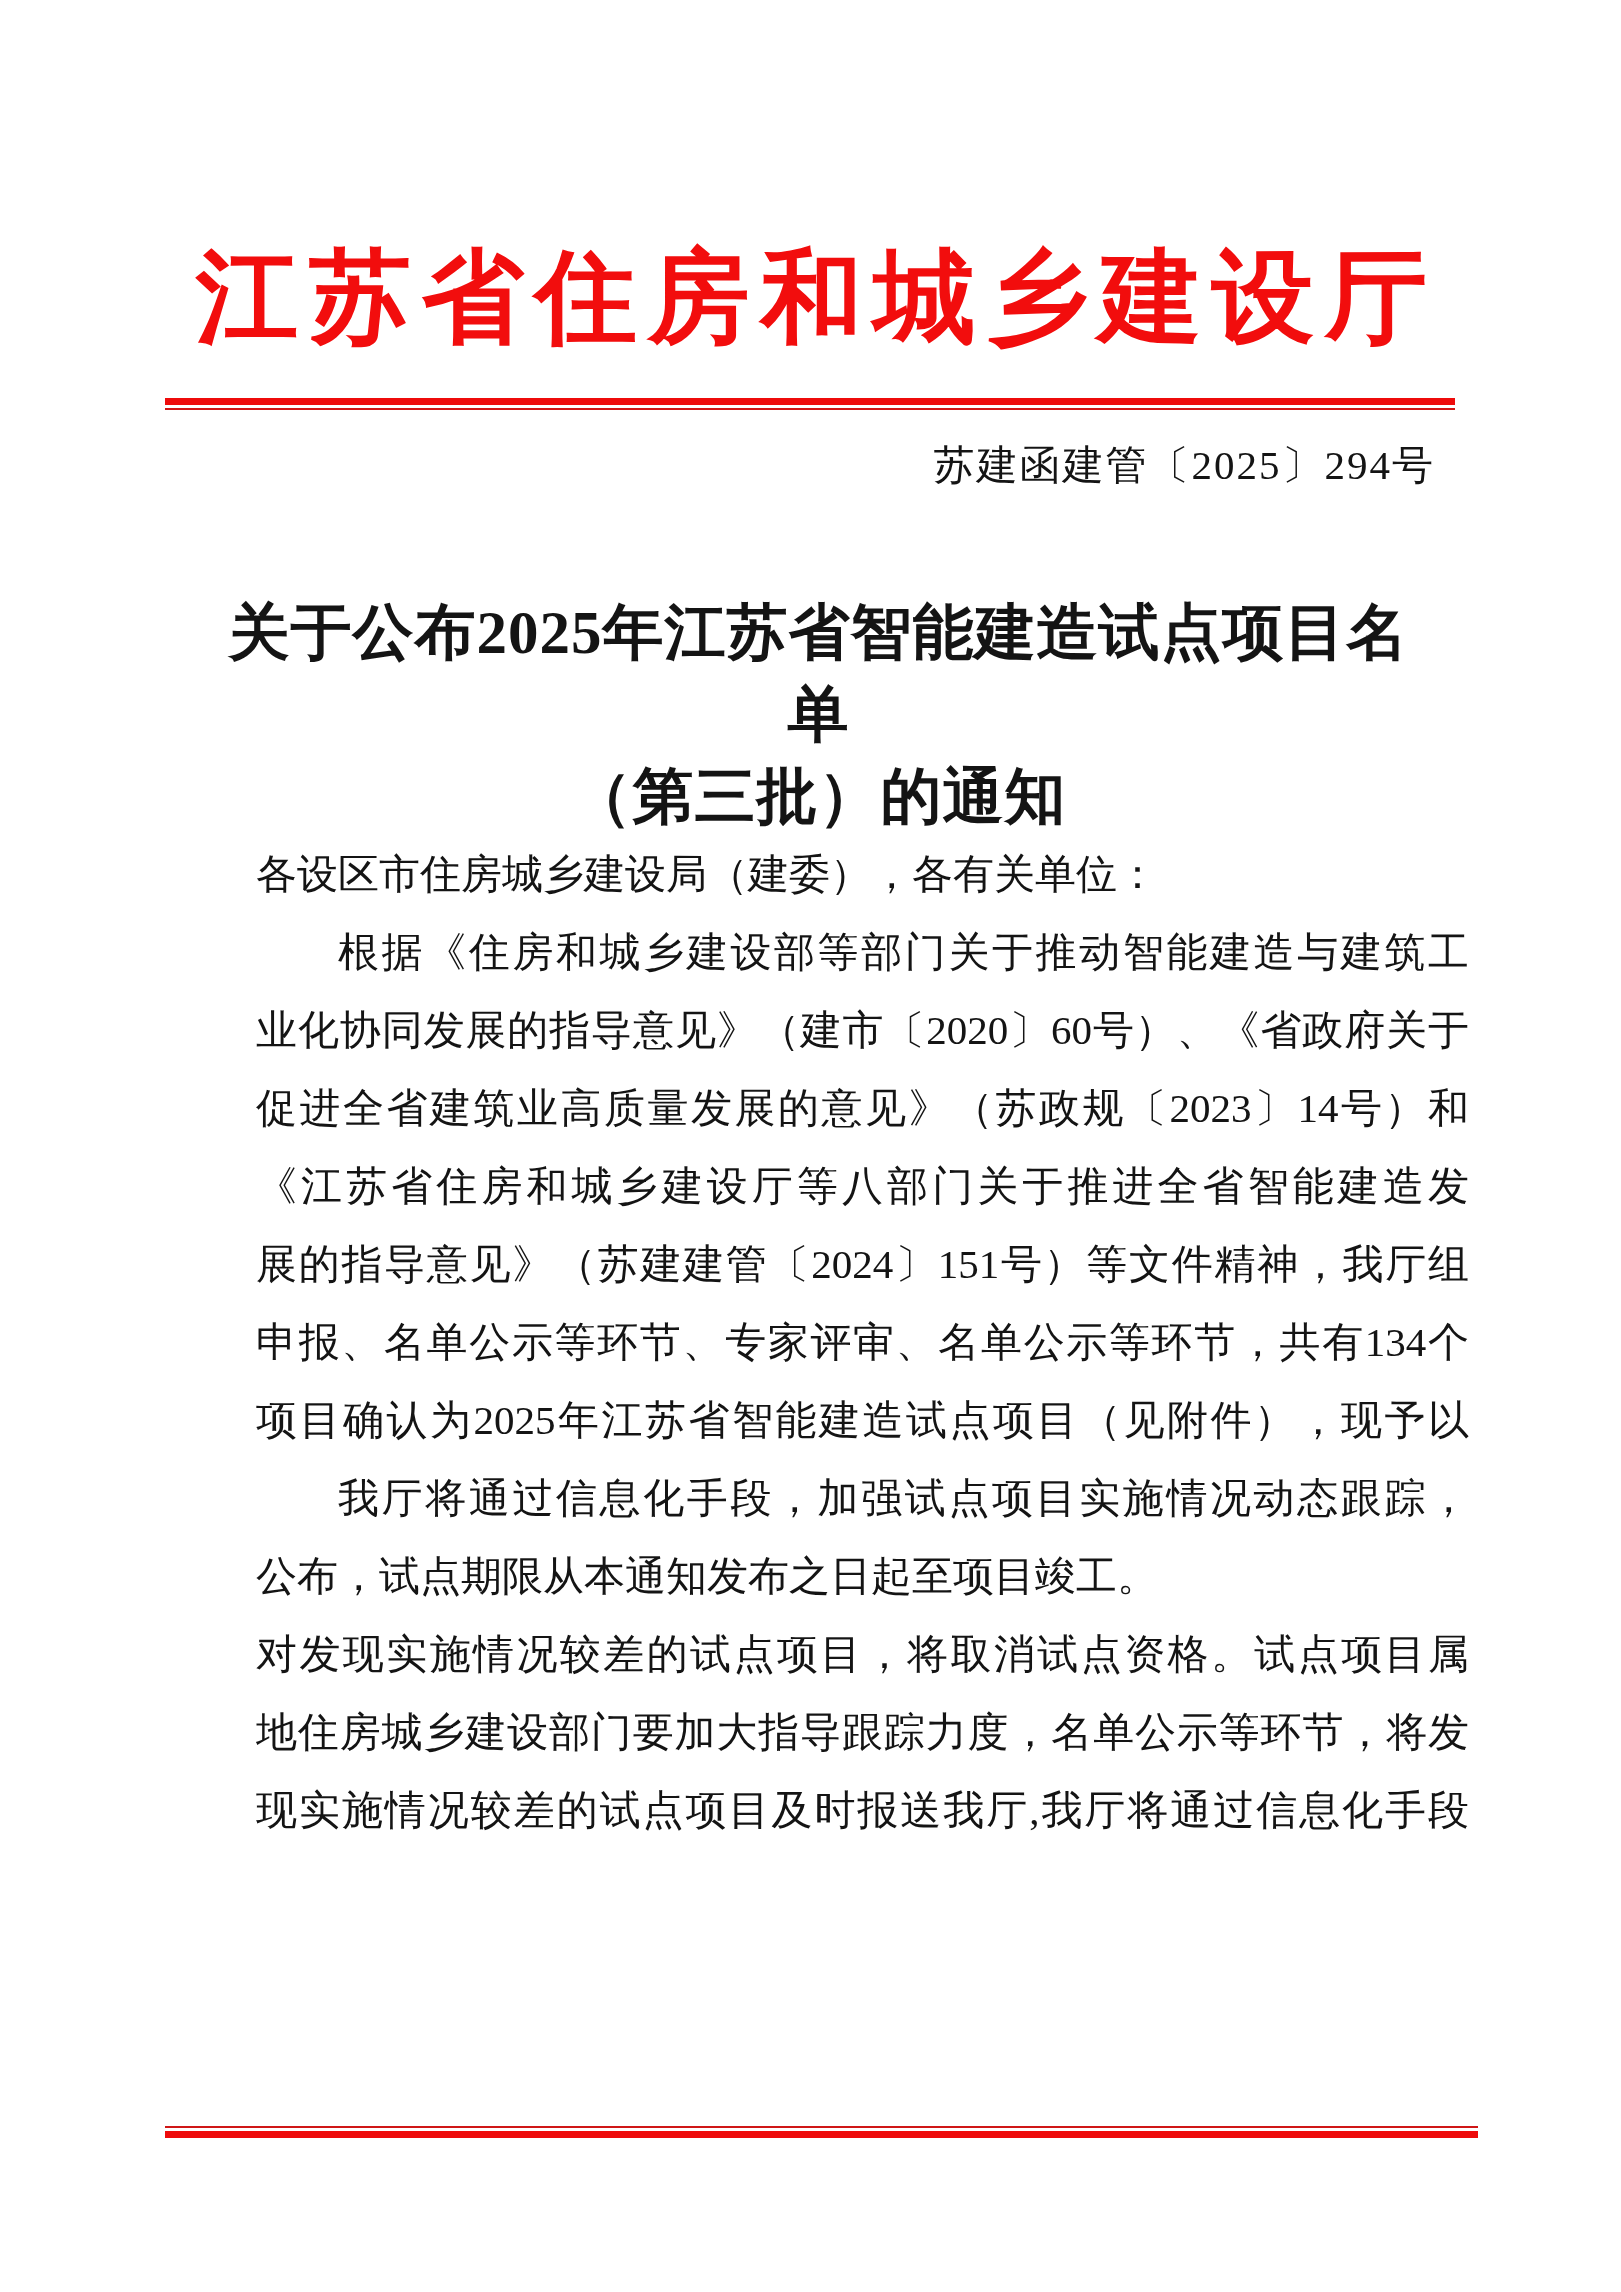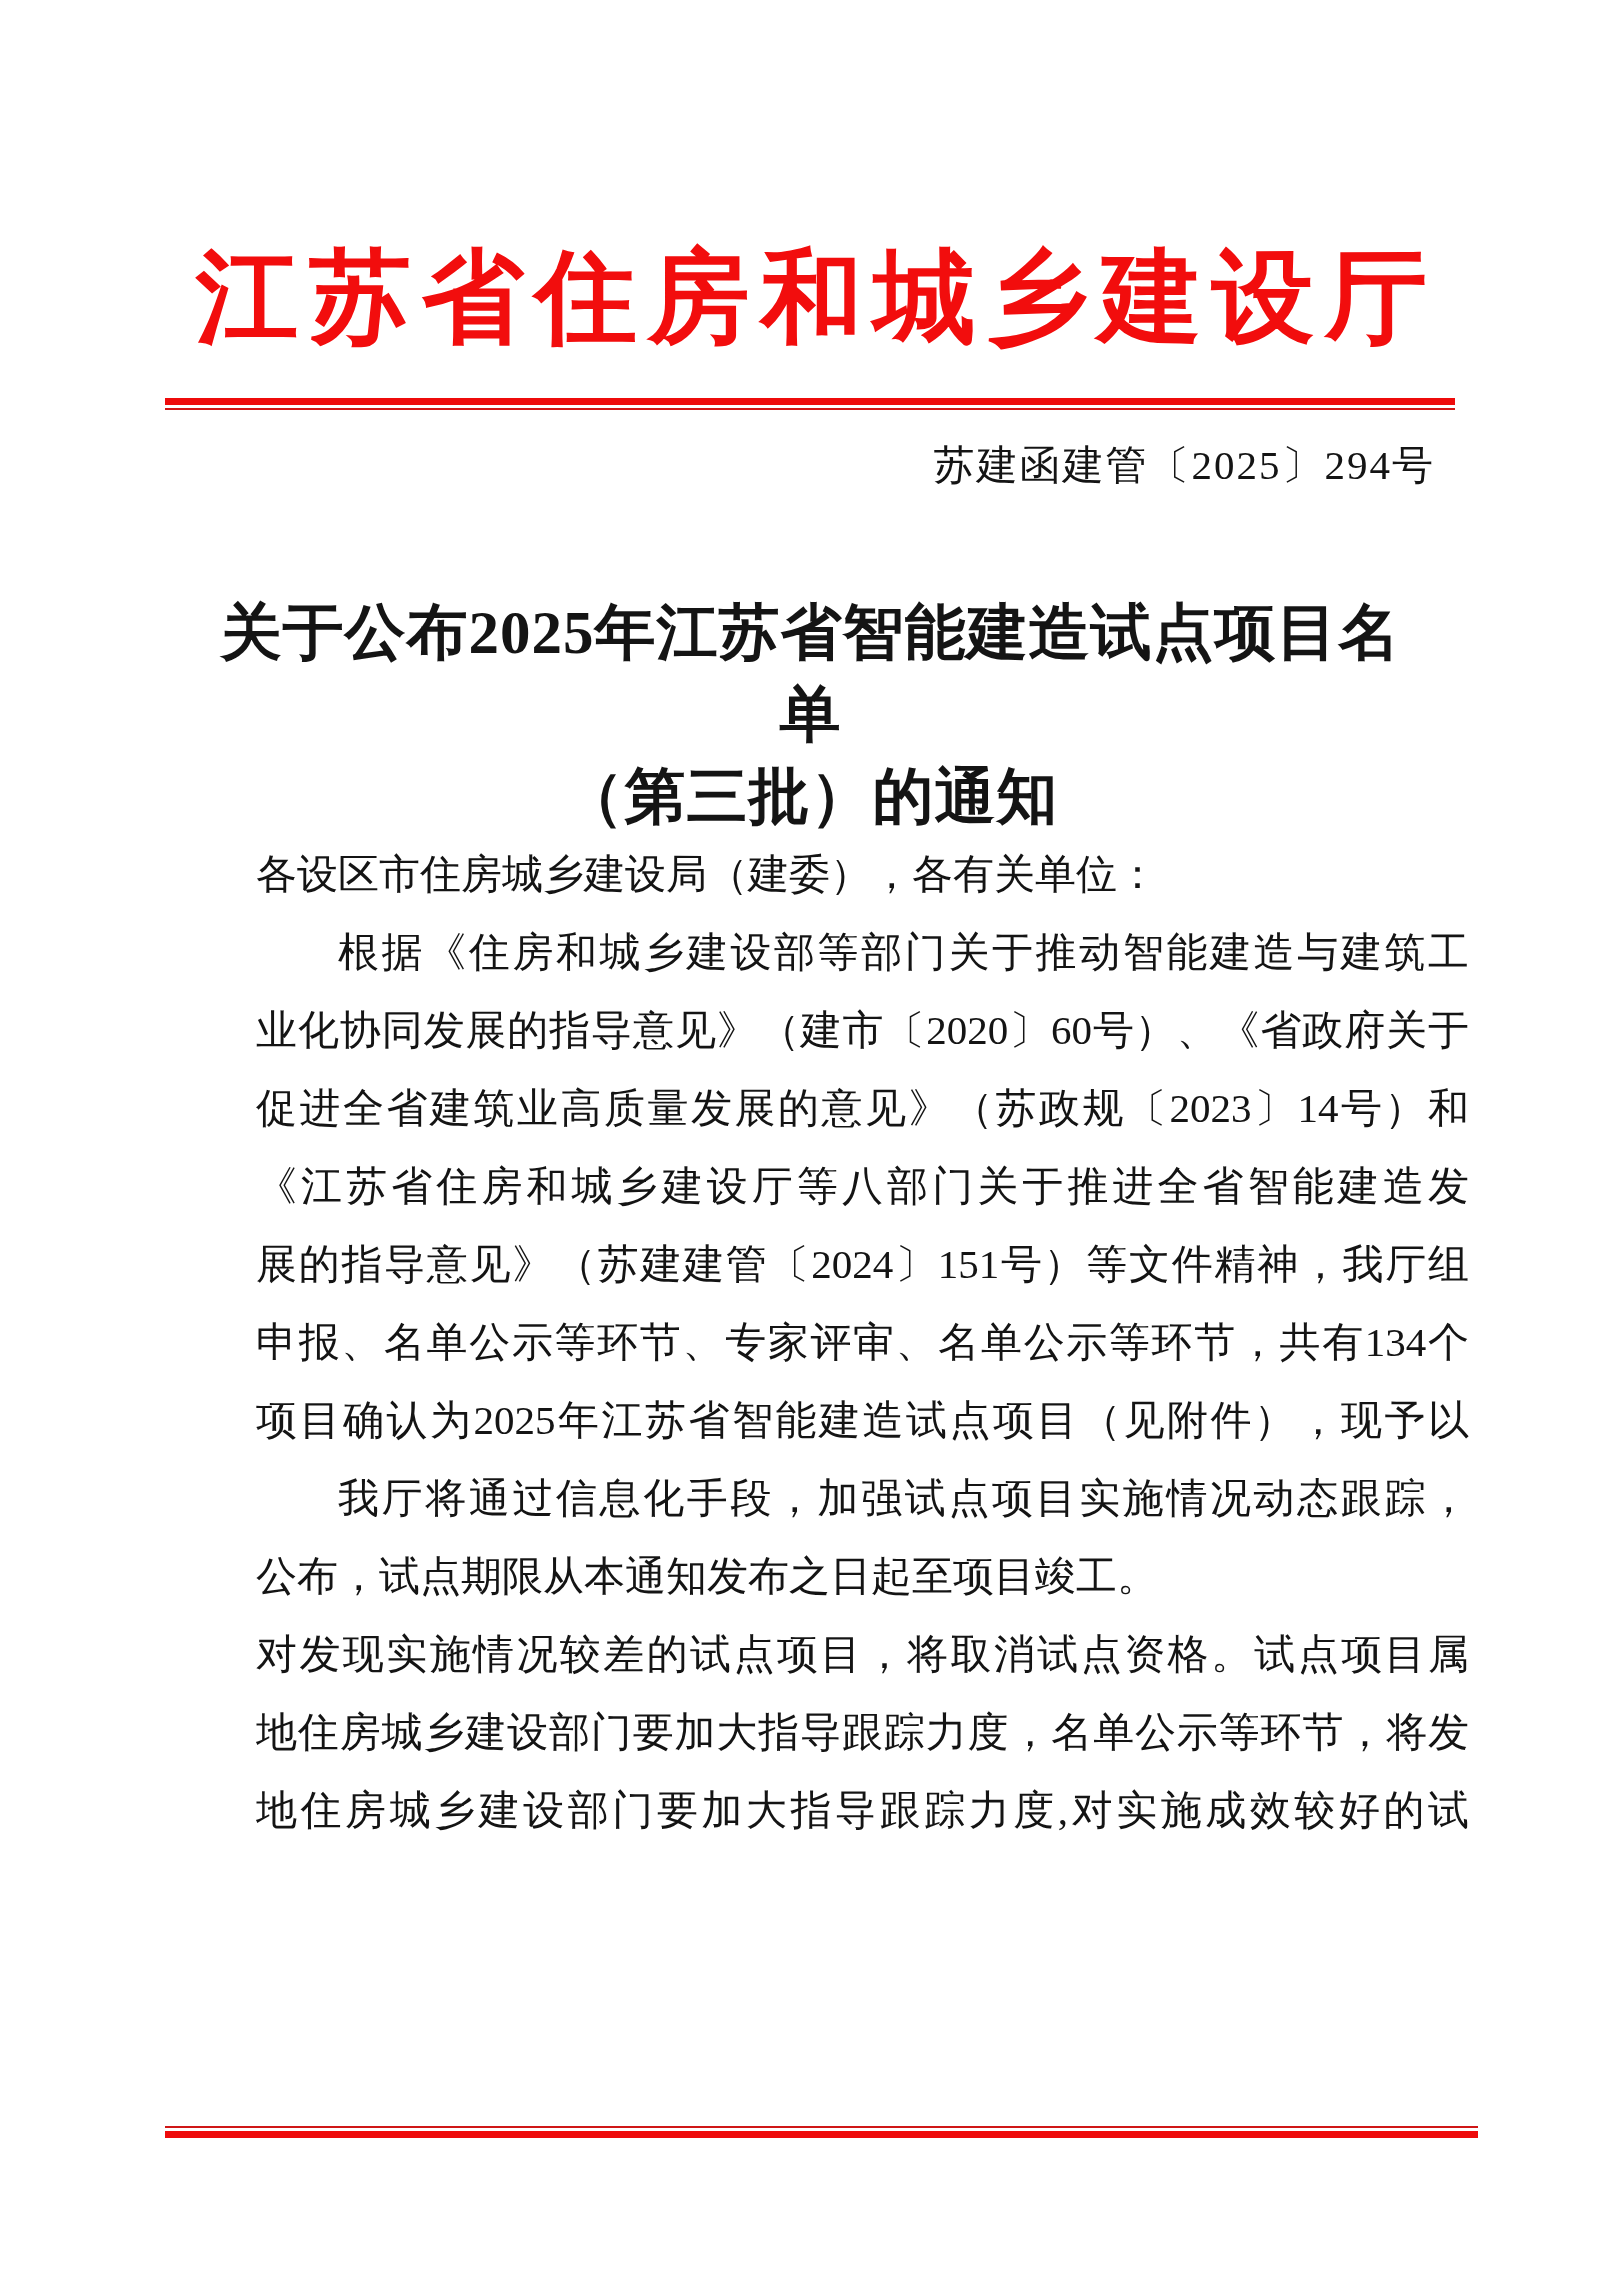--- a/index.html
+++ b/index.html
@@ -34,21 +34,21 @@
     top:438px;
     right:186px;
     font-size:41px;
     letter-spacing:2px;
     white-space:nowrap;
   }
   
   .title{
     position:absolute;
     top:592px;
-    left:204px;
+    left:212px;
     width:1213px;
     text-align:center;
     font-size:61px;
     line-height:82px;
     font-weight:bold;
     letter-spacing:1px;
   }
   
   .body-block{
     position:absolute;
@@ -103,21 +103,21 @@
       <div class="bline just">业化协同发展的指导意见》（建市〔2020〕60号）、《省政府关于</div>
       <div class="bline just">促进全省建筑业高质量发展的意见》（苏政规〔2023〕14号）和</div>
       <div class="bline just">《江苏省住房和城乡建设厅等八部门关于推进全省智能建造发</div>
       <div class="bline just">展的指导意见》（苏建建管〔2024〕151号）等文件精神，我厅组</div>
       <div class="bline just">申报、名单公示等环节、专家评审、名单公示等环节，共有134个</div>
       <div class="bline just">项目确认为2025年江苏省智能建造试点项目（见附件），现予以</div>
       <div class="bline just ind">我厅将通过信息化手段，加强试点项目实施情况动态跟踪，</div>
       <div class="bline">公布，试点期限从本通知发布之日起至项目竣工。</div>
       <div class="bline just">对发现实施情况较差的试点项目，将取消试点资格。试点项目属</div>
       <div class="bline just">地住房城乡建设部门要加大指导跟踪力度，名单公示等环节，将发</div>
-      <div class="bline just">地住房城乡建设部门要加大指导跟踪力度,对实施成效较好的试</div>
+      <div class="bline just">现实施情况较差的试点项目及时报送我厅,我厅将通过信息化手段</div>
     </div>
 
   <div class="rule-bottom">
     <div class="bar-thin" style="background: rgb(207, 22, 22);"></div>
     <div class="bar-thick" style="background: rgb(238, 11, 11);"></div>
   </div>
 
 </div>
 
 

